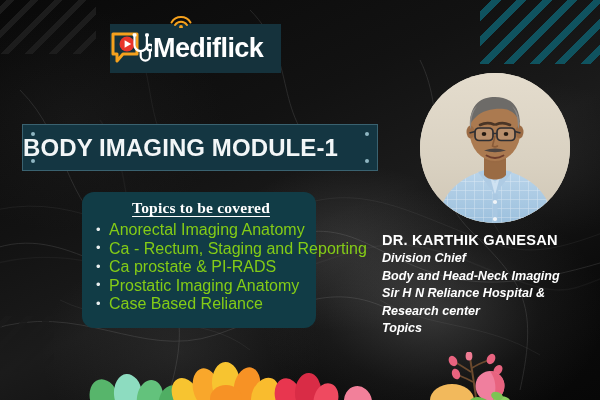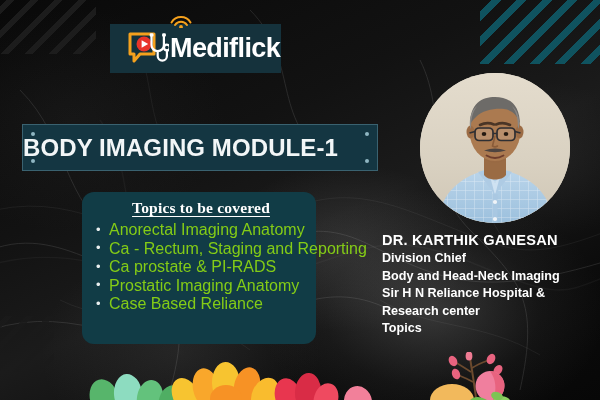--- a/index.html
+++ b/index.html
@@ -84,21 +84,21 @@
   
   .logo-plate {
     position: absolute;
     left: 110px;
     top: 24px;
     width: 171px;
     height: 49px;
     background: #15323c;
     display: flex;
     align-items: center;
-    padding-left: 17px;
+    padding-left: 0;
     box-sizing: border-box;
   }
   .logo-mark {
     width: 42px;
     height: 38px;
     flex: 0 0 auto;
     position: relative;
   }
   .logo-mark svg { display: block; }
   .logo-word {
@@ -151,21 +151,21 @@
     letter-spacing: 0.1px;
     white-space: nowrap;
   }
 
   
   .topics-panel {
     position: absolute;
     left: 82px;
     top: 192px;
     width: 234px;
-    height: 152px;
+    height: 136px;
     background: #113c46;
     border-radius: 12px;
     box-sizing: border-box;
     padding: 7px 10px 8px 14px;
   }
   .topics-heading {
     color: #ffffff;
     font-family: "Liberation Serif", serif;
     font-size: 15.5px;
     font-weight: bold;
@@ -222,20 +222,21 @@
     font-size: 14.6px;
     font-weight: bold;
     letter-spacing: 0.2px;
     line-height: 20px;
     white-space: nowrap;
   }
   .speaker-line {
     color: #ffffff;
     font-size: 12.6px;
     font-weight: bold;
+    font-style: italic;
     line-height: 17.5px;
     white-space: nowrap;
   }
 
   
   .floral {
     position: absolute;
     left: 0;
     bottom: 0;
     width: 600px;

